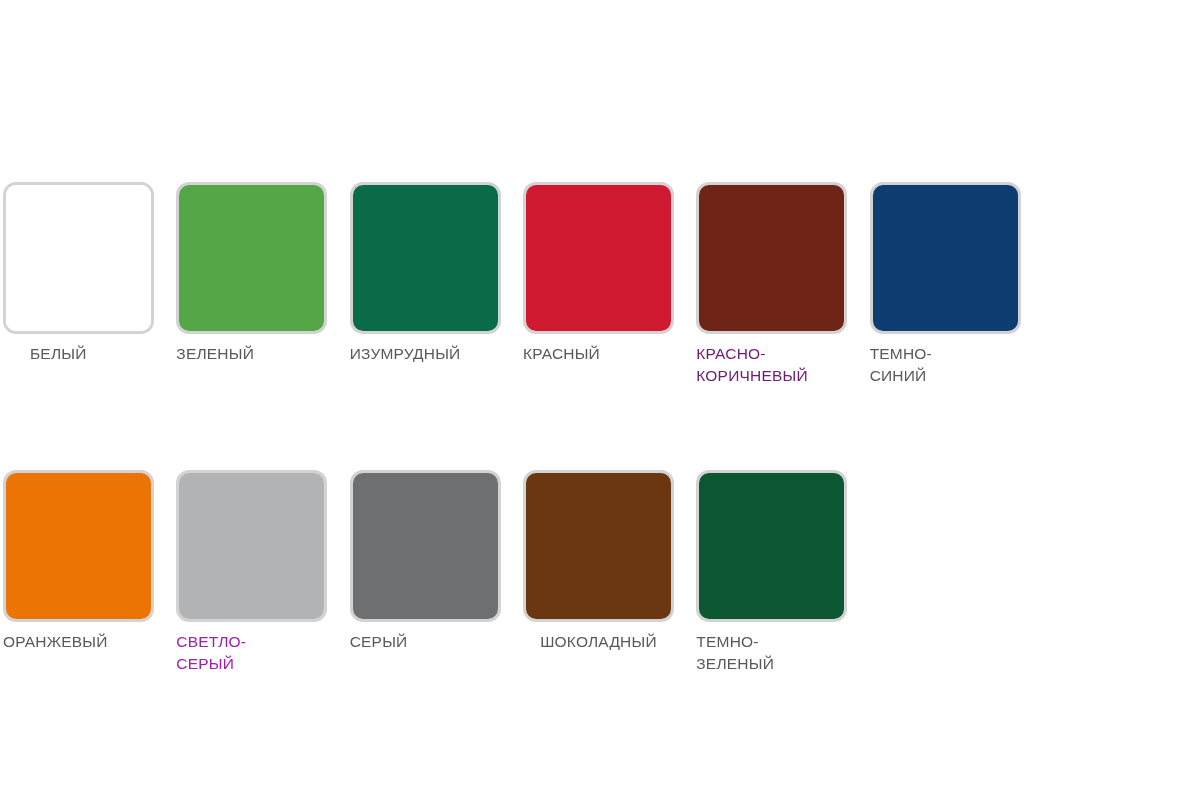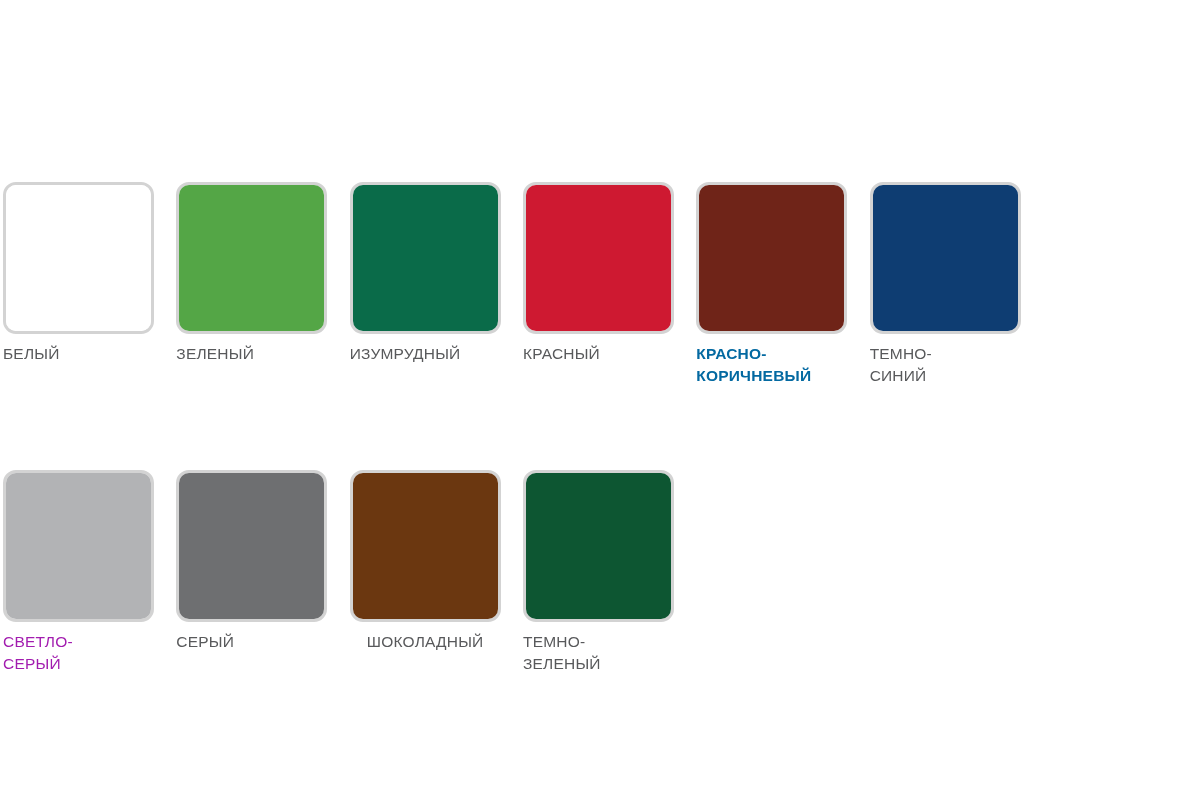--- a/index.html
+++ b/index.html
@@ -83,21 +83,21 @@
 <div class="palette-page" style="background: rgb(255, 255, 255);">
 
   <div class="swatch-grid">
 
     <div class="swatch-row row-1">
 
       <div class="swatch-cell">
         <div class="swatch-chip" style="border-color: rgb(211, 211, 211);">
           <div class="swatch-chip-inner" style="background: rgb(255, 255, 255);"></div>
         </div>
-        <div class="swatch-label" style="color: rgb(88, 89, 91);">БЕЛЫЙ</div>
+        <div class="swatch-label" style="color: rgb(88, 89, 91); margin-left: 27px;">БЕЛЫЙ</div>
       </div>
 
 
       <div class="swatch-cell">
         <div class="swatch-chip" style="border-color: rgb(211, 211, 211);">
           <div class="swatch-chip-inner" style="background: rgb(84, 166, 70);"></div>
         </div>
         <div class="swatch-label" style="color: rgb(88, 89, 91);">ЗЕЛЕНЫЙ</div>
       </div>
 
@@ -112,38 +112,44 @@
         <div class="swatch-chip" style="border-color: rgb(211, 211, 211);">
           <div class="swatch-chip-inner" style="background: rgb(206, 25, 49);"></div>
         </div>
         <div class="swatch-label" style="color: rgb(88, 89, 91);">КРАСНЫЙ</div>
       </div>
 
       <div class="swatch-cell">
         <div class="swatch-chip" style="border-color: rgb(211, 211, 211);">
           <div class="swatch-chip-inner" style="background: rgb(111, 36, 24);"></div>
         </div>
-        <div class="swatch-label" style="color: #0369a1; font-weight: bold;">КРАСНО-
+        <div class="swatch-label" style="color: #701a75;">КРАСНО-
 КОРИЧНЕВЫЙ</div>
       </div>
 
       <div class="swatch-cell">
         <div class="swatch-chip" style="border-color: rgb(211, 211, 211);">
           <div class="swatch-chip-inner" style="background: rgb(14, 61, 114);"></div>
         </div>
         <div class="swatch-label" style="color: rgb(88, 89, 91);">ТЕМНО-
 СИНИЙ</div>
       </div>
 
     </div>
 
     <div class="row-gap"></div>
 
     <div class="swatch-row row-2">
 
+      <div class="swatch-cell">
+        <div class="swatch-chip" style="border-color: rgb(211, 211, 211);">
+          <div class="swatch-chip-inner" style="background: rgb(236, 116, 5);"></div>
+        </div>
+        <div class="swatch-label" style="color: rgb(88, 89, 91);">ОРАНЖЕВЫЙ</div>
+      </div>
 
       <div class="swatch-cell">
         <div class="swatch-chip" style="border-color: rgb(211, 211, 211);">
           <div class="swatch-chip-inner" style="background: rgb(178, 179, 181);"></div>
         </div>
         <div class="swatch-label" style="color: #a21caf;">СВЕТЛО-
 СЕРЫЙ</div>
       </div>
 
       <div class="swatch-cell">

